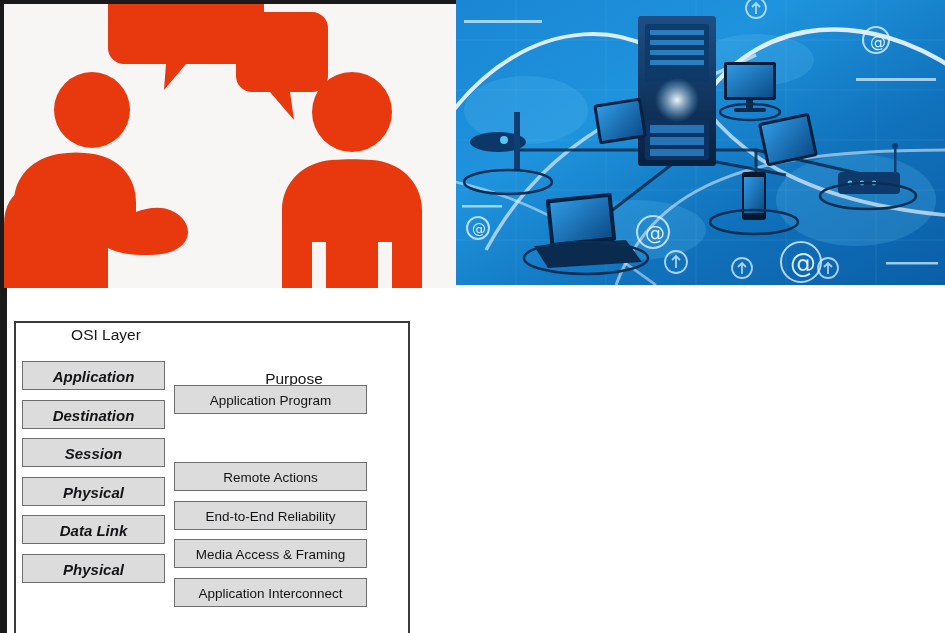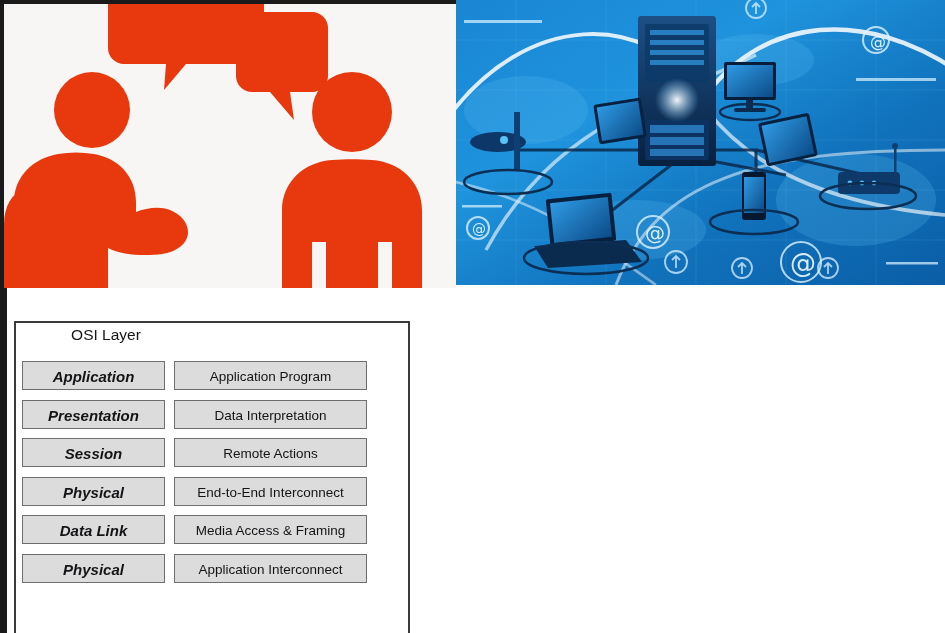--- a/index.html
+++ b/index.html
@@ -49,21 +49,21 @@
   .osi-head .h-purpose{left:180px;width:200px;margin-top:44px;}
 
   .osi-rows{position:absolute;left:0;top:73px;width:480px;}
   .osi-row{position:relative;height:38.6px;}
   .cell{
     position:absolute;top:0;height:29px;line-height:29px;
     background:#dcdcdc;border:1.3px solid #6e6e6e;box-sizing:border-box;
     text-align:center;color:#141417;
   }
   .cell-layer{left:22px;width:143px;font-size:15px;font-weight:bold;font-style:italic;}
-  .cell-purpose{left:174px;width:193px;font-size:13.5px;}
+  .cell-purpose{left:174px;width:193px;font-size:13.5px;margin-top:24px;}
 
   
   .diagram{position:absolute;left:383px;top:288px;width:562px;height:345px;}
 </style>
 </head>
 <body>
 
 <div class="slide">
 
   <div class="top-band">
@@ -257,30 +257,29 @@
       <div class="h h-layer">OSI Layer</div>
       <div class="h h-purpose">Purpose</div>
     </div>
 
     <div class="osi-rows">
       <div class="osi-row">
         <div class="cell cell-layer">Application</div>
         <div class="cell cell-purpose">Application Program</div>
       </div>
       <div class="osi-row">
-        <div class="cell cell-layer">Presentation</div>
-        <div class="cell cell-purpose">Data Interpretation</div>
+        <div class="cell cell-layer">Destination</div>
       </div>
       <div class="osi-row">
         <div class="cell cell-purpose">Remote Actions</div>
         <div class="cell cell-layer">Session</div>
       </div>
       <div class="osi-row">
         <div class="cell cell-layer">Physical</div>
-        <div class="cell cell-purpose">End-to-End Interconnect</div>
+        <div class="cell cell-purpose">End-to-End Reliability</div>
       </div>
       <div class="osi-row">
         <div class="cell cell-purpose">Media Access &amp; Framing</div>
         <div class="cell cell-layer">Data Link</div>
       </div>
       <div class="osi-row">
         <div class="cell cell-layer">Physical</div>
         <div class="cell cell-purpose">Application Interconnect</div>
       </div>
     </div>

